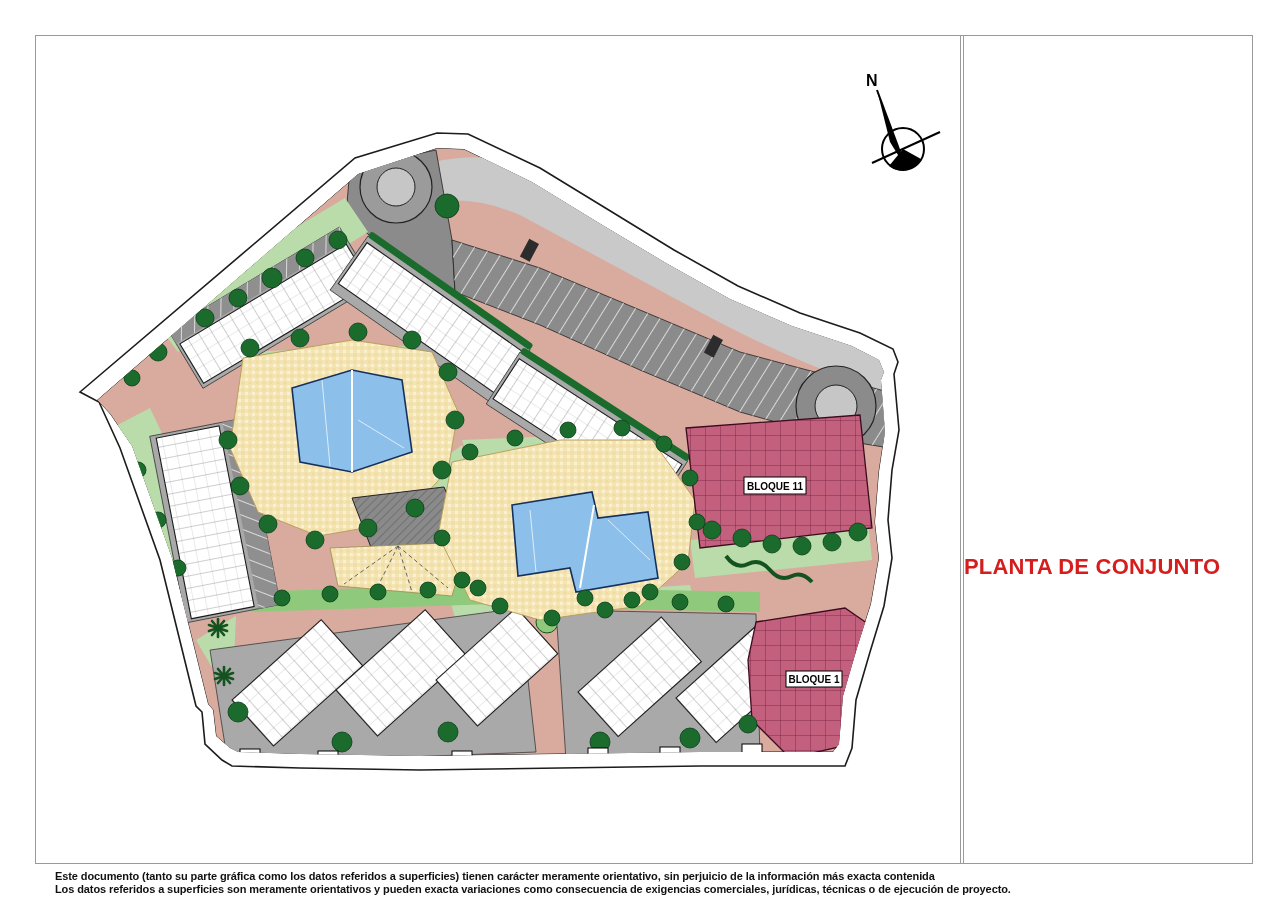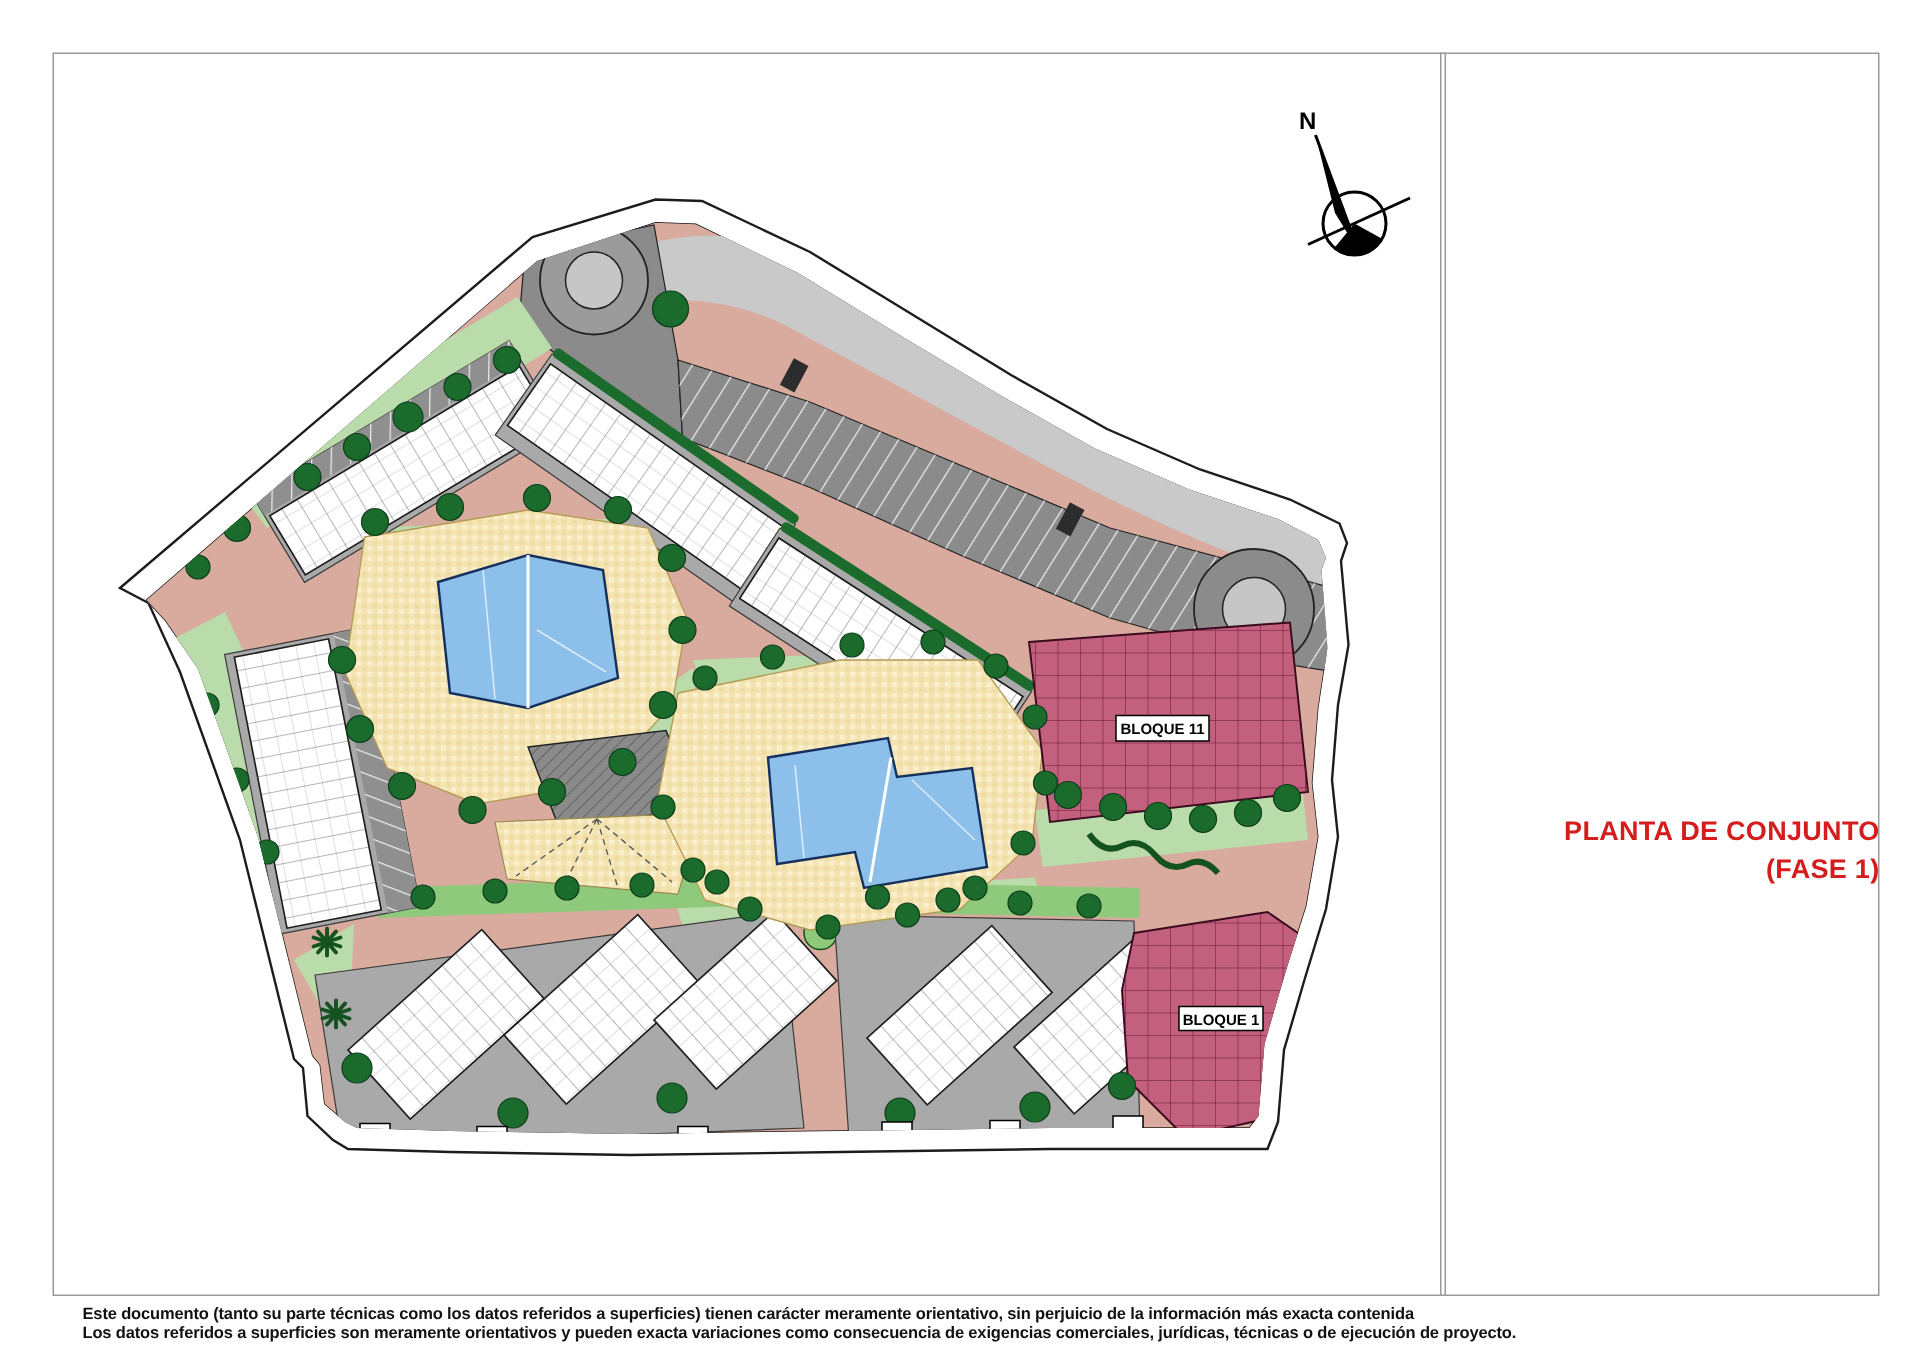--- a/index.html
+++ b/index.html
@@ -11,22 +11,22 @@
     --c-bloque-maroon:#c2607e; --c-maroon-line:#6b1836;
   }
   *{box-sizing:border-box;}
   html,body{margin:0;padding:0;background:#fff;}
   .sheet{position:relative;width:1280px;height:905px;background:var(--c-sheet-bg);
          font-family:"Liberation Sans",sans-serif;overflow:hidden;}
   .frame{position:absolute;left:35px;top:35px;width:1218px;height:829px;border:1px solid var(--c-frame-line);}
   .divider{position:absolute;left:960px;top:35px;width:4px;height:829px;
            border-left:1px solid var(--c-frame-line);border-right:1px solid var(--c-frame-line);}
   .plan-svg{position:absolute;left:0;top:0;}
-  .title-panel{position:absolute;left:964px;top:542px;width:289px;text-align:right;
-               color:var(--c-title-red);font-weight:bold;font-size:18px;line-height:25px;letter-spacing:.2px;}
+  .title-panel{position:absolute;left:964px;top:554px;width:289px;text-align:left;
+               color:var(--c-title-red);font-weight:bold;font-size:22px;line-height:25px;letter-spacing:.2px;}
   .disclaimer{position:absolute;left:55px;top:870px;width:1190px;color:var(--c-text-black);
               font-weight:bold;font-size:11px;line-height:12.5px;letter-spacing:-0.1px;white-space:nowrap;}
   
   .f-pink{fill:var(--c-path-pink);}
   .f-roadlight{fill:var(--c-road-light);}
   .f-park{fill:var(--c-parking-dark);}
   .f-gl{fill:var(--c-garden-light);}
   .f-gm{fill:var(--c-garden-mid);}
   .f-tree{fill:var(--c-tree-green);stroke:var(--c-tree-edge);stroke-width:.8;}
   .f-bgray{fill:var(--c-building-gray);stroke:#3a3a3a;stroke-width:.8;}
@@ -312,21 +312,20 @@
       <line x1="872" y1="163" x2="940" y2="132" stroke="#000" stroke-width="2"></line>
       <path d="M903,149 L889,166 A21,21 0 0 0 921,159 Z" fill="#000"></path>
     </g>
   </svg>
 
   <div class="frame"></div>
   <div class="divider"></div>
 
   <div class="title-panel">
     <div>PLANTA DE CONJUNTO</div>
-    <div>(FASE 1)</div>
   </div>
 
   <div class="disclaimer">
-    <div>Este documento (tanto su parte técnicas como los datos referidos a superficies) tienen carácter meramente orientativo, sin perjuicio de la información más exacta contenida</div>
+    <div>Este documento (tanto su parte gráfica como los datos referidos a superficies) tienen carácter meramente orientativo, sin perjuicio de la información más exacta contenida</div>
     <div>Los datos referidos a superficies son meramente orientativos y pueden exacta variaciones como consecuencia de exigencias comerciales, jurídicas, técnicas o de ejecución de proyecto.</div>
   </div>
 
 </div>
 
 </body></html>

